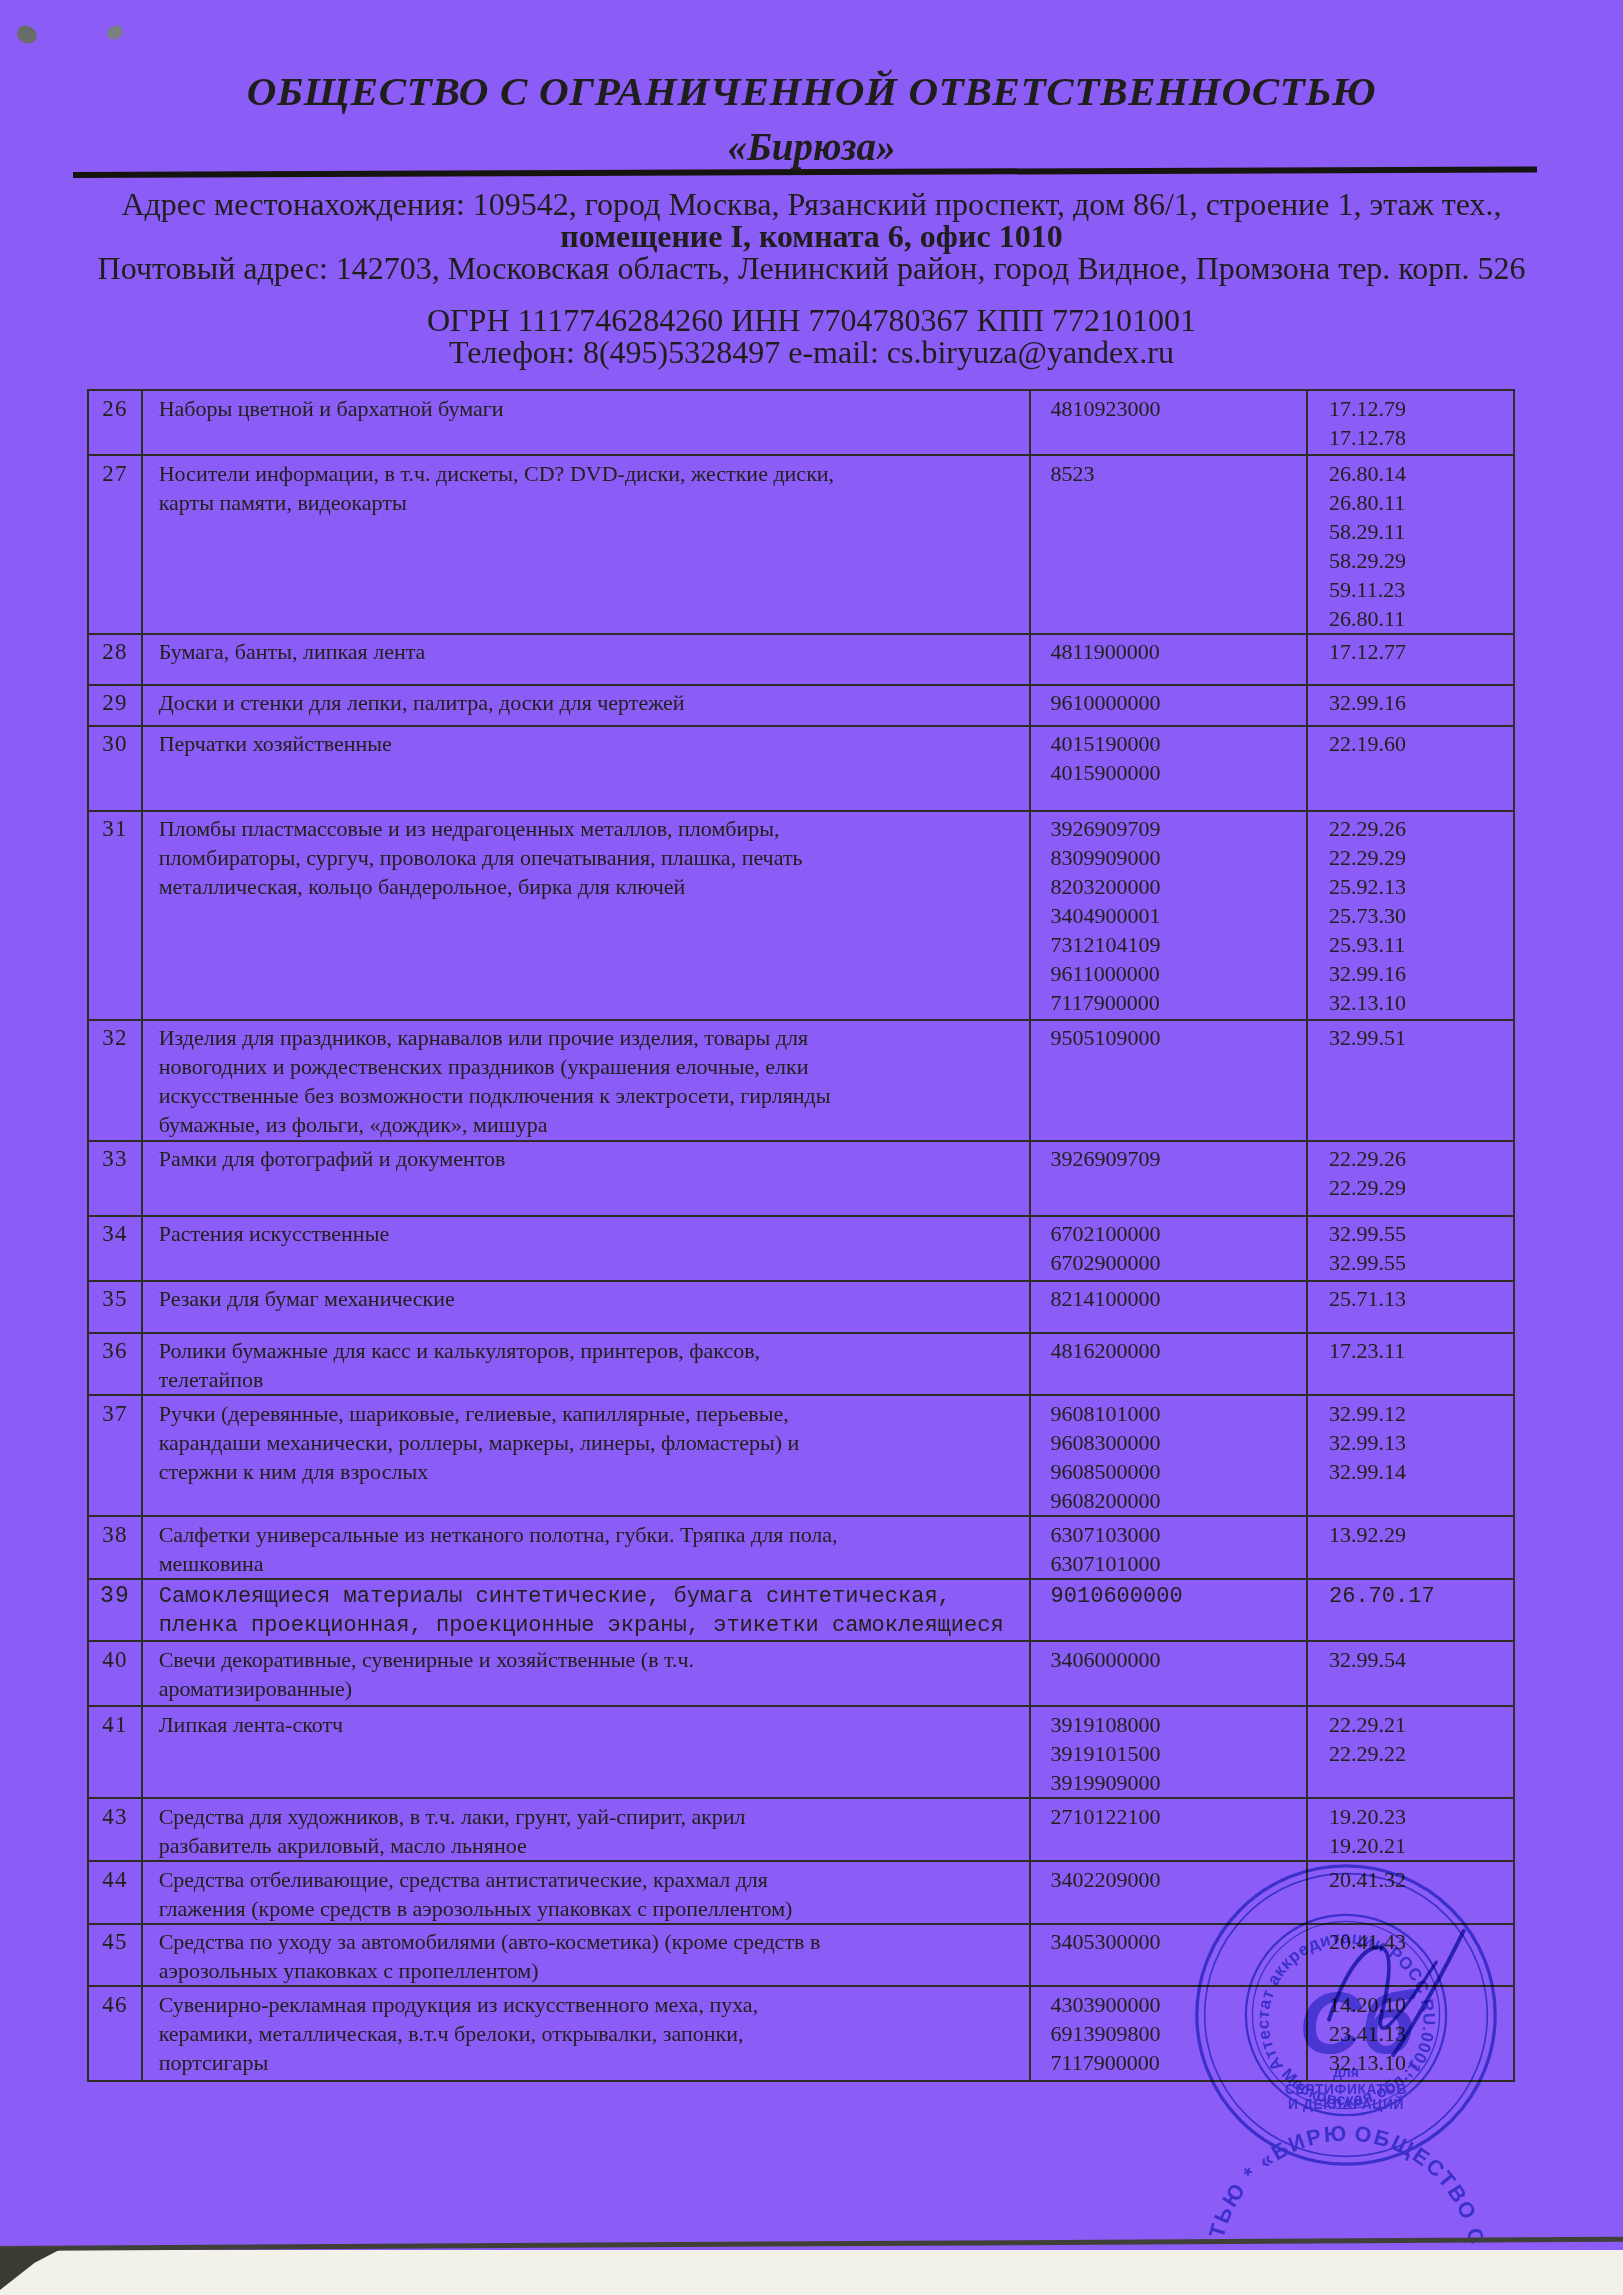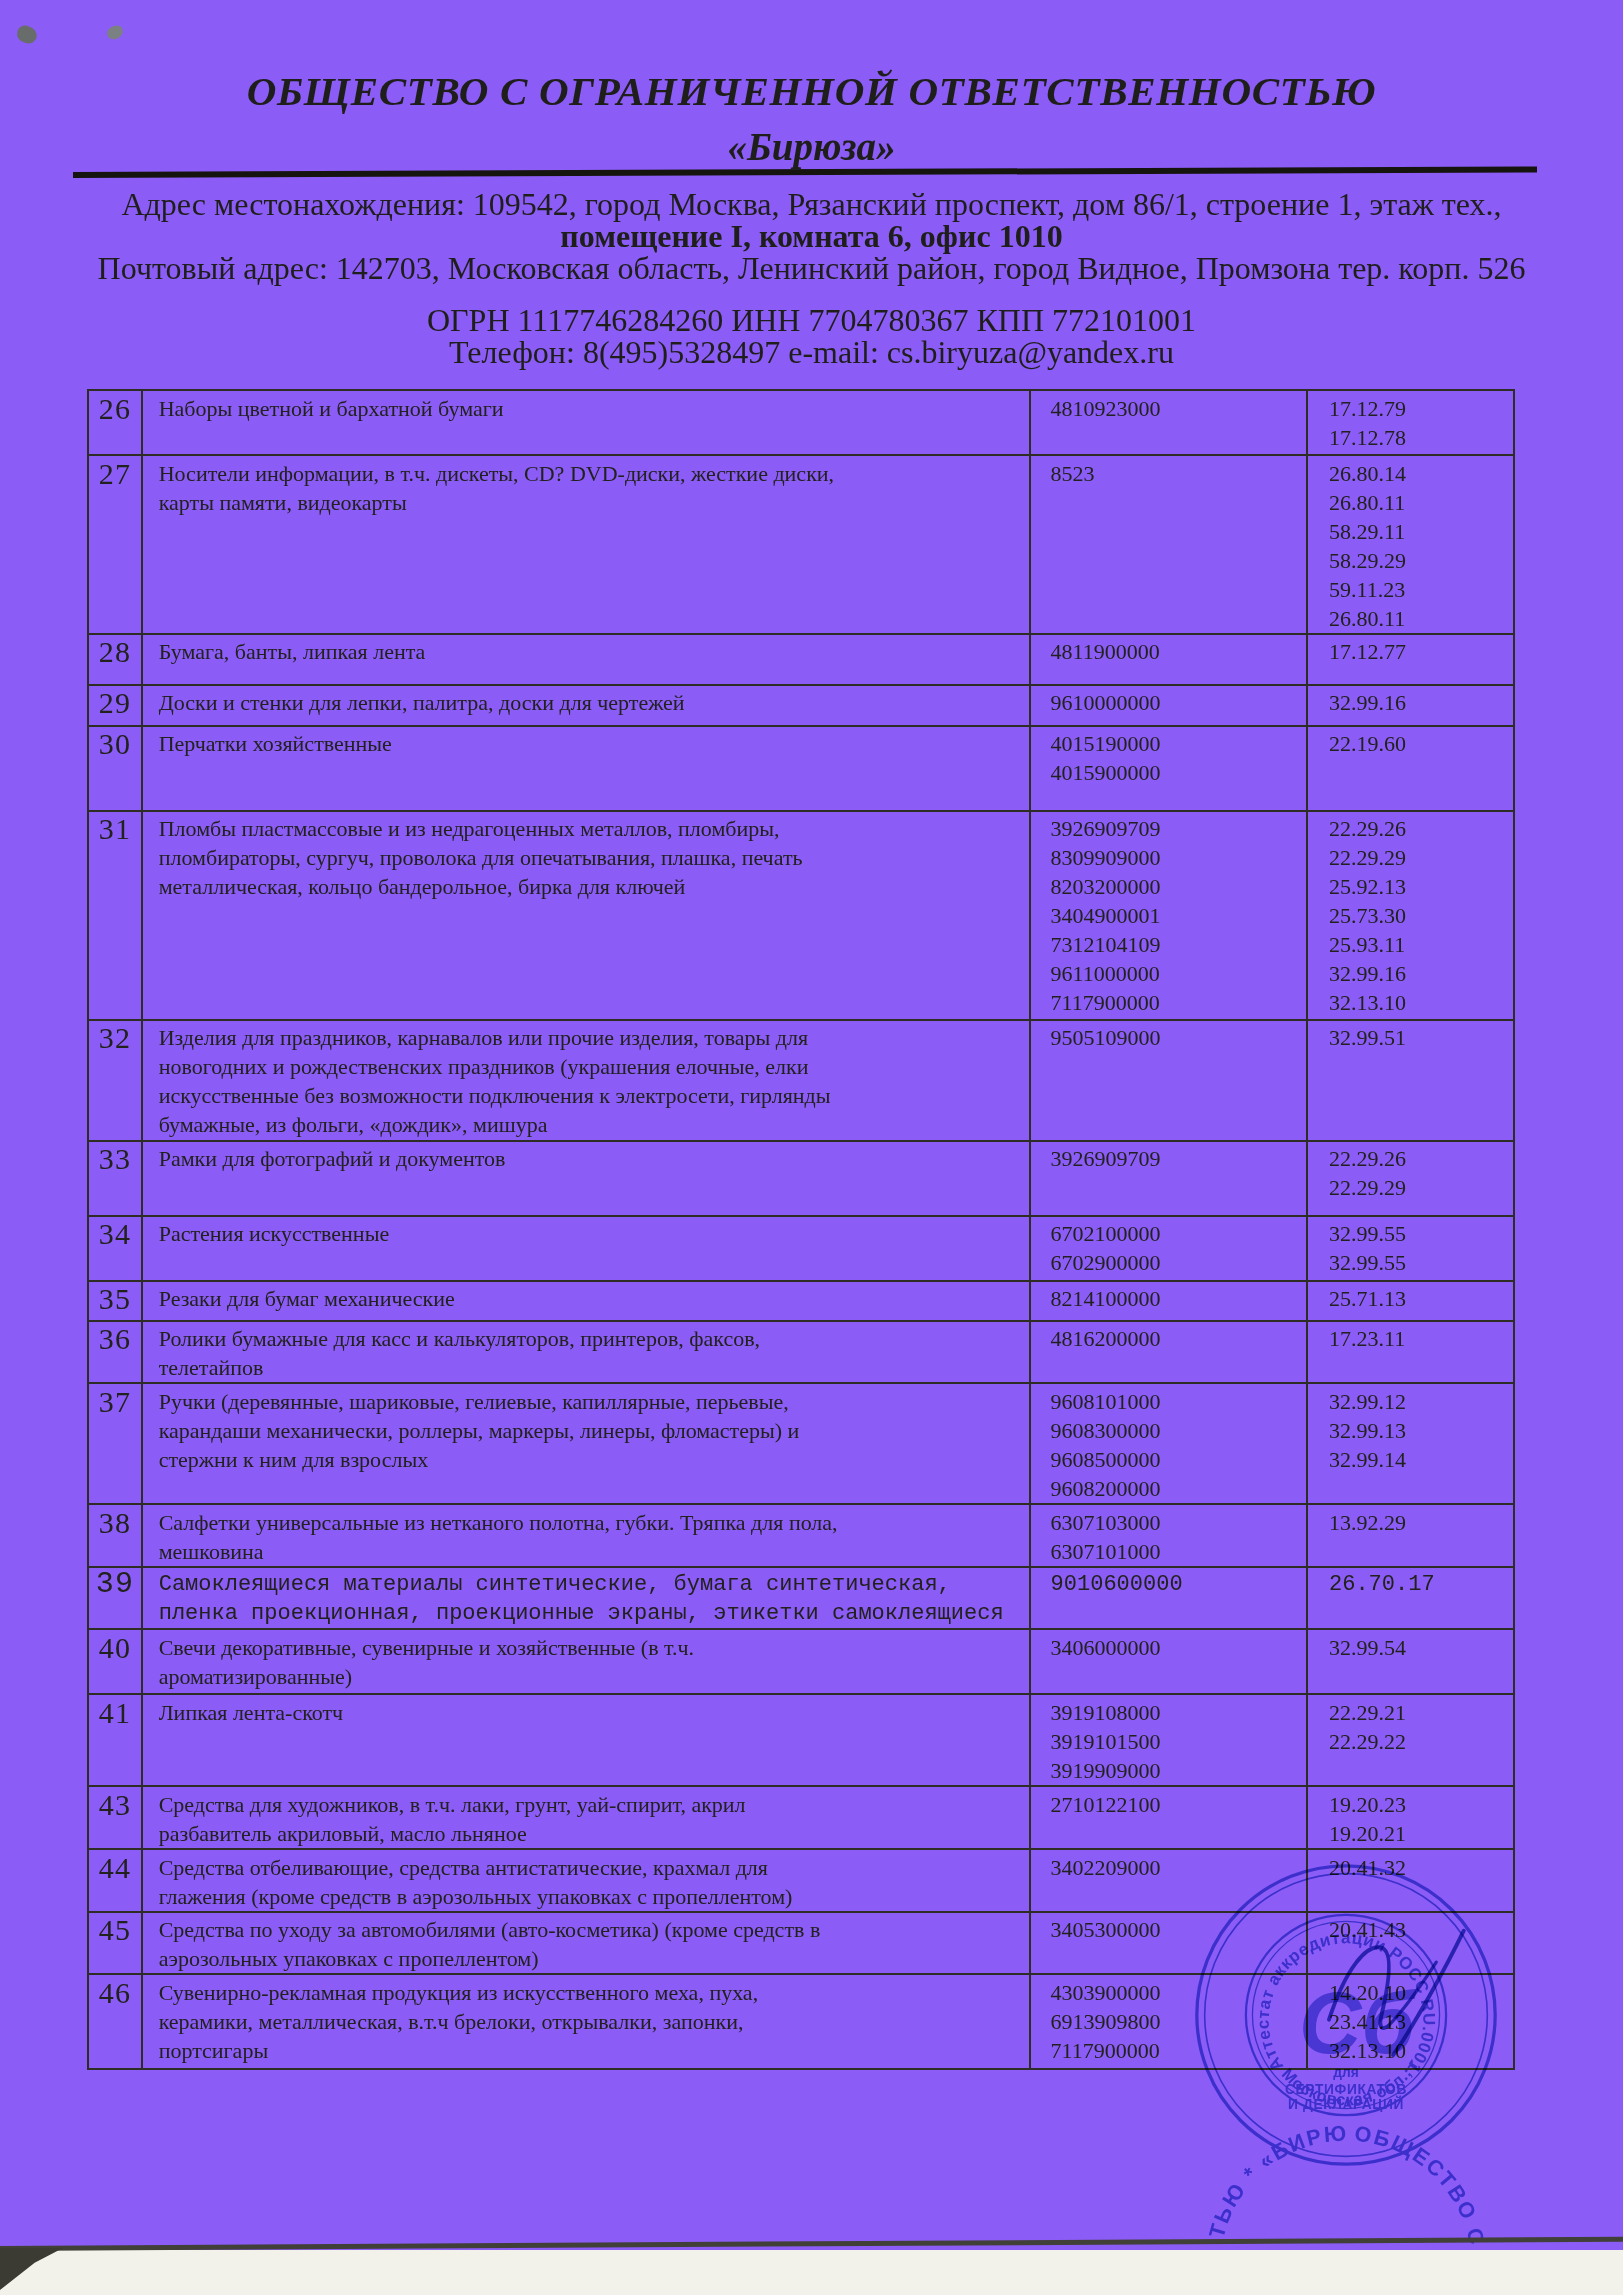--- a/index.html
+++ b/index.html
@@ -32,21 +32,21 @@
     position:absolute; top:389px; left:87px;
     border-collapse:collapse; table-layout:fixed; width:1425px;
     font-size:22px; color:#21211d;
   }
   .tbl td {
     border:2.6px solid #2d2c25;
     vertical-align:top; padding:2.6px 0 0 0;
     line-height:29px;
   }
   .tbl td div { white-space:nowrap; }
-  .c-num  { text-align:center; font-size:30px; letter-spacing:1.3px; padding-top:3.9px; }
+  .c-num  { text-align:center; font-size:23px; letter-spacing:1.3px; padding-top:3.9px; }
   .c-desc { padding-left:15.7px !important; padding-right:5.2px !important; }
   .c-code { padding-left:19.6px !important; }
   .c-okpd { padding-left:21px !important; }
   
   .overlay { position:absolute; pointer-events:none; }
   .stamp-svg { left:1117px; top:1786px; width:458px; height:458px; opacity:0.88; mix-blend-mode:multiply; }
   .stamp-ink   { fill:var(--stamp-color,#5b6fce); }
   .stamp-ring  { fill:none; stroke:var(--stamp-color,#5b6fce); }
   .stamp-text  { font-family:"Liberation Sans","DejaVu Sans",sans-serif; font-weight:bold; }
   .sig-stroke  { fill:none; stroke:var(--sig-color,#3c49b0); stroke-linecap:round; opacity:0.9; }
@@ -222,21 +222,21 @@
           </td>
       <td class="c-code">
             <div>6702100000</div>
             <div>6702900000</div>
           </td>
       <td class="c-okpd">
             <div>32.99.55</div>
             <div>32.99.55</div>
           </td>
     </tr>
-        <tr style="height: 40px;">
+        <tr style="height: 52px;">
       <td class="c-num">35</td>
       <td class="c-desc">
             <div>Резаки для бумаг механические</div>
           </td>
       <td class="c-code">
             <div>8214100000</div>
           </td>
       <td class="c-okpd">
             <div>25.71.13</div>
           </td>

